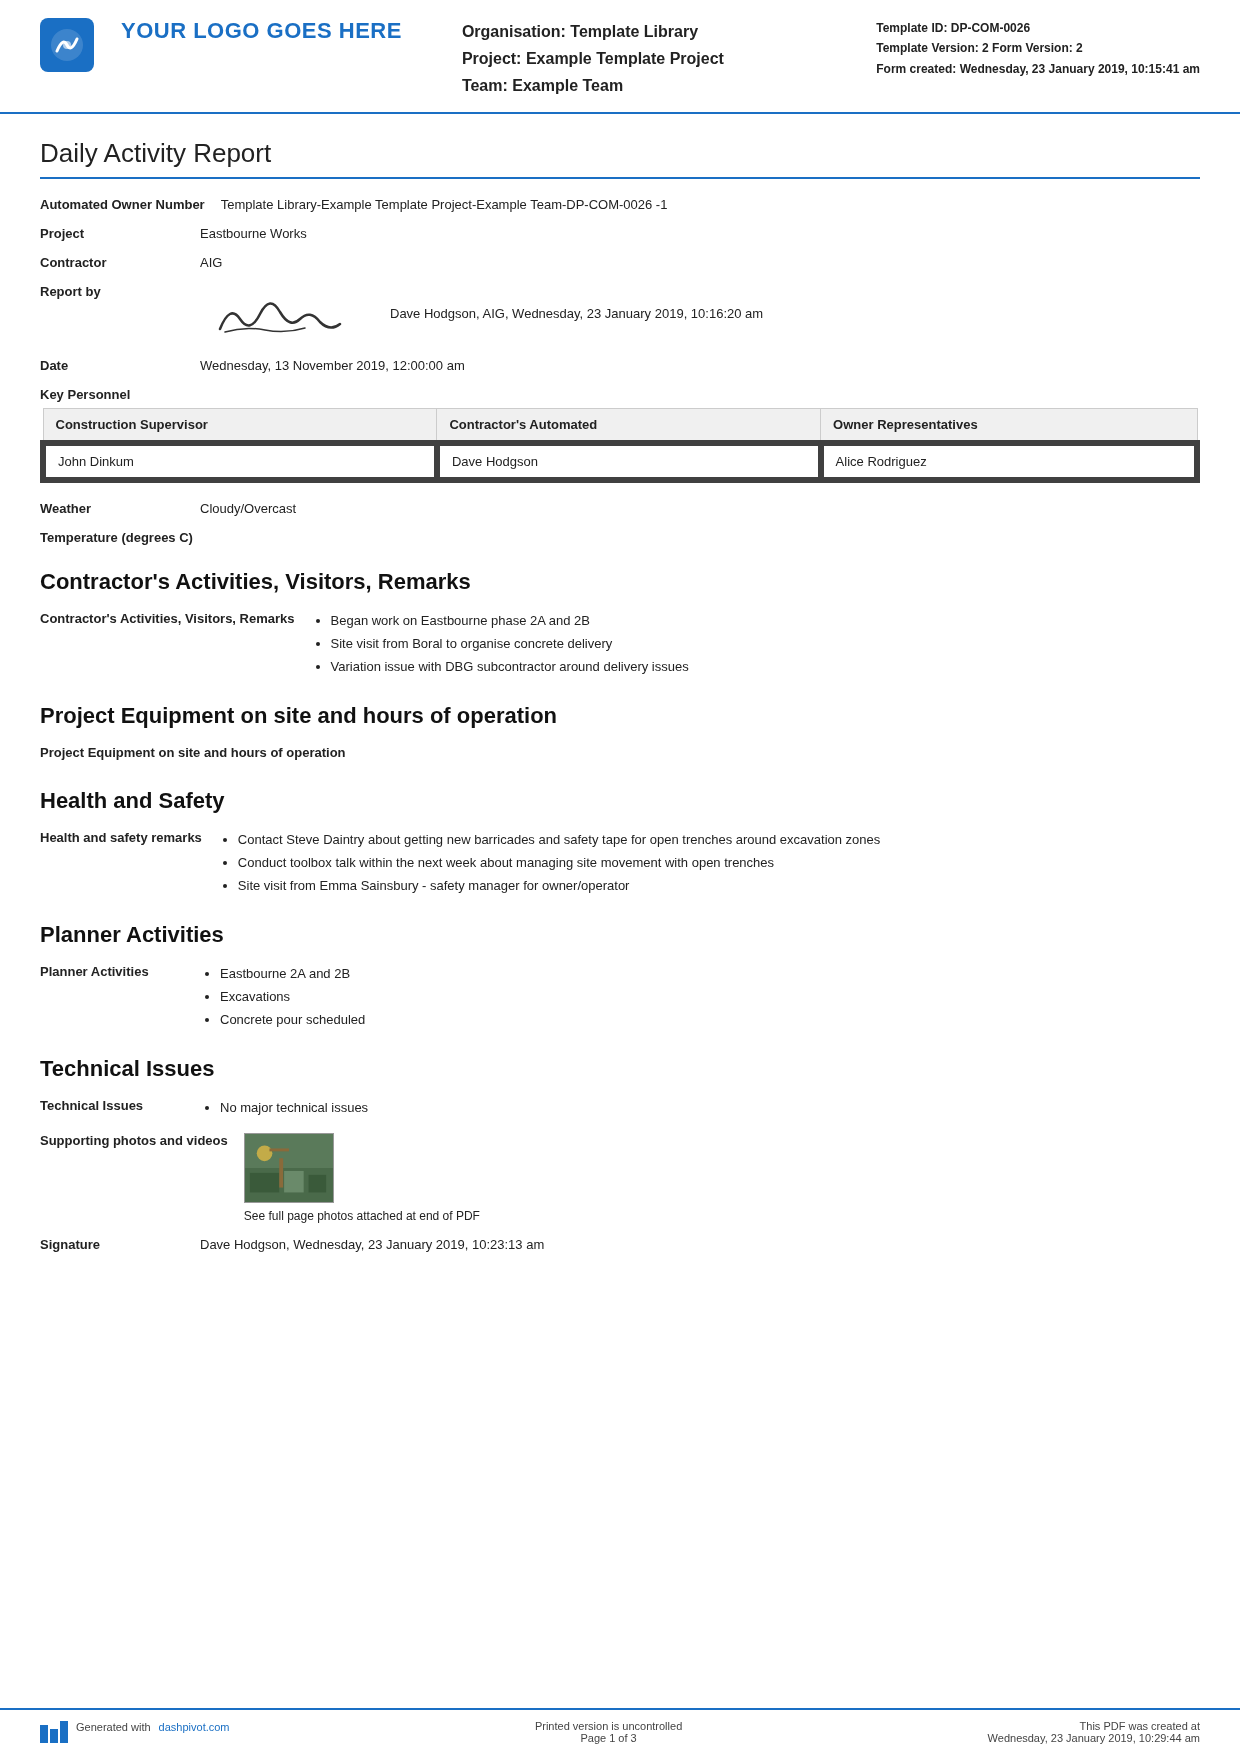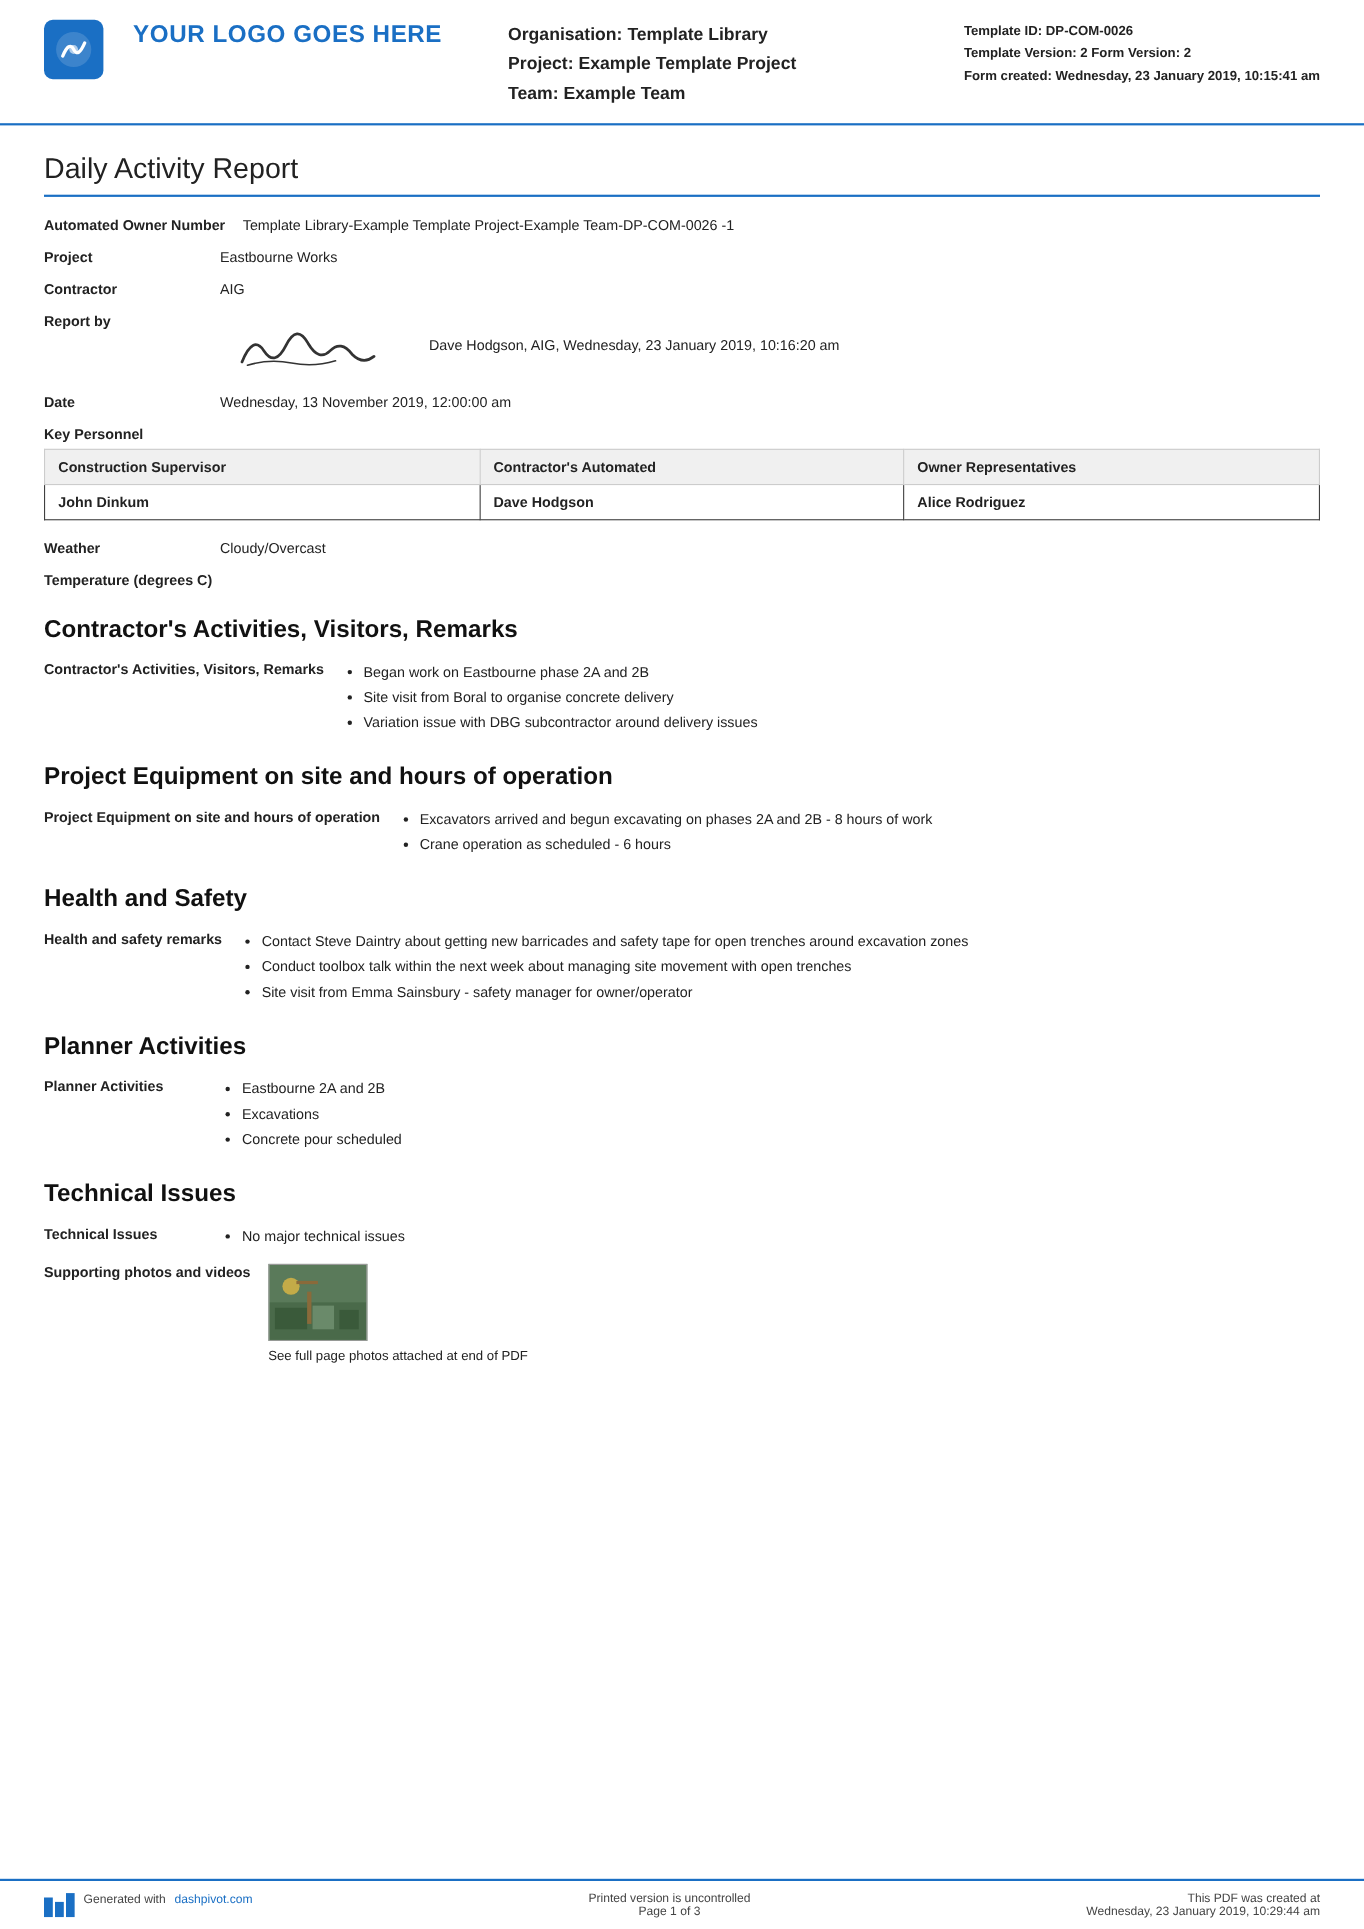--- a/index.html
+++ b/index.html
@@ -114,24 +114,23 @@
     }
     .personnel-table th {
       background: #f0f0f0;
       border: 1px solid #ccc;
       padding: 8px 12px;
       font-size: 13px;
       font-weight: bold;
       text-align: left;
     }
     .personnel-table td {
-      border: 1px solid #404040;
+      border: 6px solid #404040;
       padding: 8px 12px;
       font-size: 13px;
-      font-weight: bold;
     }
 
     
     .section-heading {
       font-size: 22px;
       font-weight: bold;
       margin: 24px 0 14px 0;
       color: #111;
     }
 
@@ -299,24 +298,20 @@
     <ul class="bullet-list">
       <li>Began work on Eastbourne phase 2A and 2B</li>
       <li>Site visit from Boral to organise concrete delivery</li>
       <li>Variation issue with DBG subcontractor around delivery issues</li>
     </ul>
   </div>
 
   <h2 class="section-heading">Project Equipment on site and hours of operation</h2>
   <div class="bullet-row">
     <div class="bullet-label">Project Equipment on site and hours of operation</div>
-    <ul class="bullet-list">
-      <li>Excavators arrived and begun excavating on phases 2A and 2B - 8 hours of work</li>
-      <li>Crane operation as scheduled - 6 hours</li>
-    </ul>
   </div>
 
   <h2 class="section-heading">Health and Safety</h2>
   <div class="bullet-row">
     <div class="bullet-label">Health and safety remarks</div>
     <ul class="bullet-list">
       <li>Contact Steve Daintry about getting new barricades and safety tape for open trenches around excavation zones</li>
       <li>Conduct toolbox talk within the next week about managing site movement with open trenches</li>
       <li>Site visit from Emma Sainsbury - safety manager for owner/operator</li>
     </ul>
@@ -352,20 +347,24 @@
           <rect x="65" y="42" width="18" height="18" fill="#3a5a3a"></rect>
           <circle cx="20" cy="20" r="8" fill="#f0c040" opacity="0.7"></circle>
           <rect x="35" y="25" width="4" height="30" fill="#8a6a3a"></rect>
           <rect x="25" y="15" width="20" height="3" fill="#8a6a3a"></rect>
         </svg>
       </div>
       <div style="margin-top:6px; font-size:12px;">See full page photos attached at end of PDF</div>
     </div>
   </div>
 
+  <div class="field-row">
+    <div class="field-label">Signature</div>
+    <div class="field-value">Dave Hodgson, Wednesday, 23 January 2019, 10:23:13 am</div>
+  </div>
 
 </div>
 
 <div class="footer">
   <div class="footer-left">
     <svg class="footer-logo" viewBox="0 0 28 22" fill="none">
       <rect x="0" y="4" width="8" height="18" fill="#1a6fc4"></rect>
       <rect x="10" y="8" width="8" height="14" fill="#1a6fc4"></rect>
       <rect x="20" y="0" width="8" height="22" fill="#1a6fc4"></rect>
     </svg>

